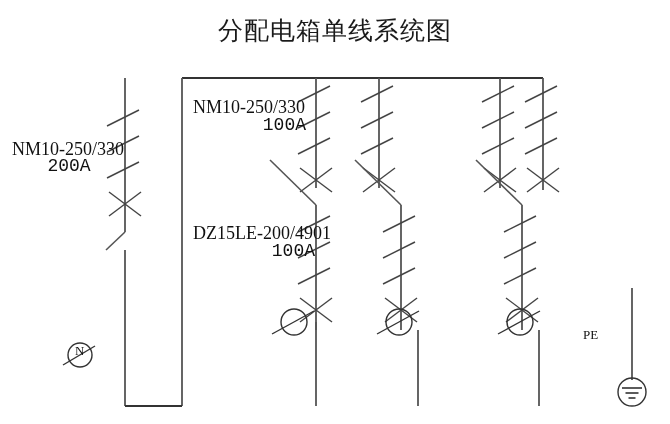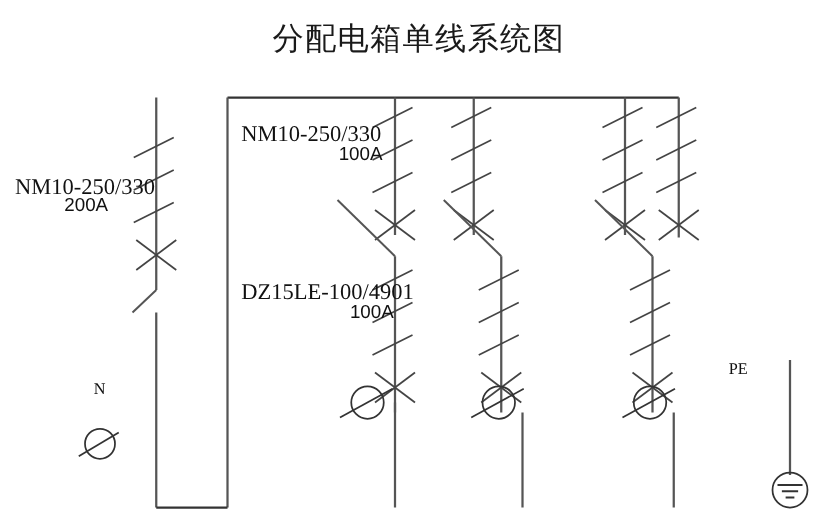--- a/index.html
+++ b/index.html
@@ -40,31 +40,32 @@
   }
   .lbl {
     position: absolute;
     font-size: 18px;
     color: #111111;
     white-space: nowrap;
     font-family: "Liberation Serif", "DejaVu Serif", serif;
   }
   .lbl-2 {
     position: absolute;
-    font-size: 15px;
+    font-size: 18px;
     color: #111111;
     white-space: nowrap;
     text-align: right;
-    font-family: Liberation Sans, sans-serif;
+    font-family: Liberation Mono, monospace;
   }
   .term {
     position: absolute;
     font-size: 13px;
     color: #111111;
     font-family: "Liberation Serif", "DejaVu Serif", serif;
+    margin-top: 40px;
   }
   
   #label-main      { left: 12px;  top: 139px; }
   #label-main-a    { left: 12px;  top: 156px; width: 114px; text-align: center; }
   #label-feeder    { left: 193px; top: 97px;  }
   #label-feeder-a  { left: 193px; top: 115px; width: 113px; }
   #label-branch    { left: 193px; top: 223px; }
   #label-branch-a  { left: 193px; top: 241px; width: 122px; }
   #label-n         { left: 75px;  top: 303px; }
   #label-pe        { left: 583px; top: 287px; }
@@ -182,19 +183,19 @@
       </g>
     </g>
   </svg>
 
   <div class="lbl" id="label-main">NM10-250/330</div>
   <div class="lbl-2" id="label-main-a">200A</div>
 
   <div class="lbl" id="label-feeder">NM10-250/330</div>
   <div class="lbl-2" id="label-feeder-a">100A</div>
 
-  <div class="lbl" id="label-branch">DZ15LE-100/4901</div>
+  <div class="lbl" id="label-branch">DZ15LE-200/4901</div>
   <div class="lbl-2" id="label-branch-a">100A</div>
 
   <div class="term" id="label-n">N</div>
   <div class="term" id="label-pe">PE</div>
 
 </div>
 
 </body></html>

